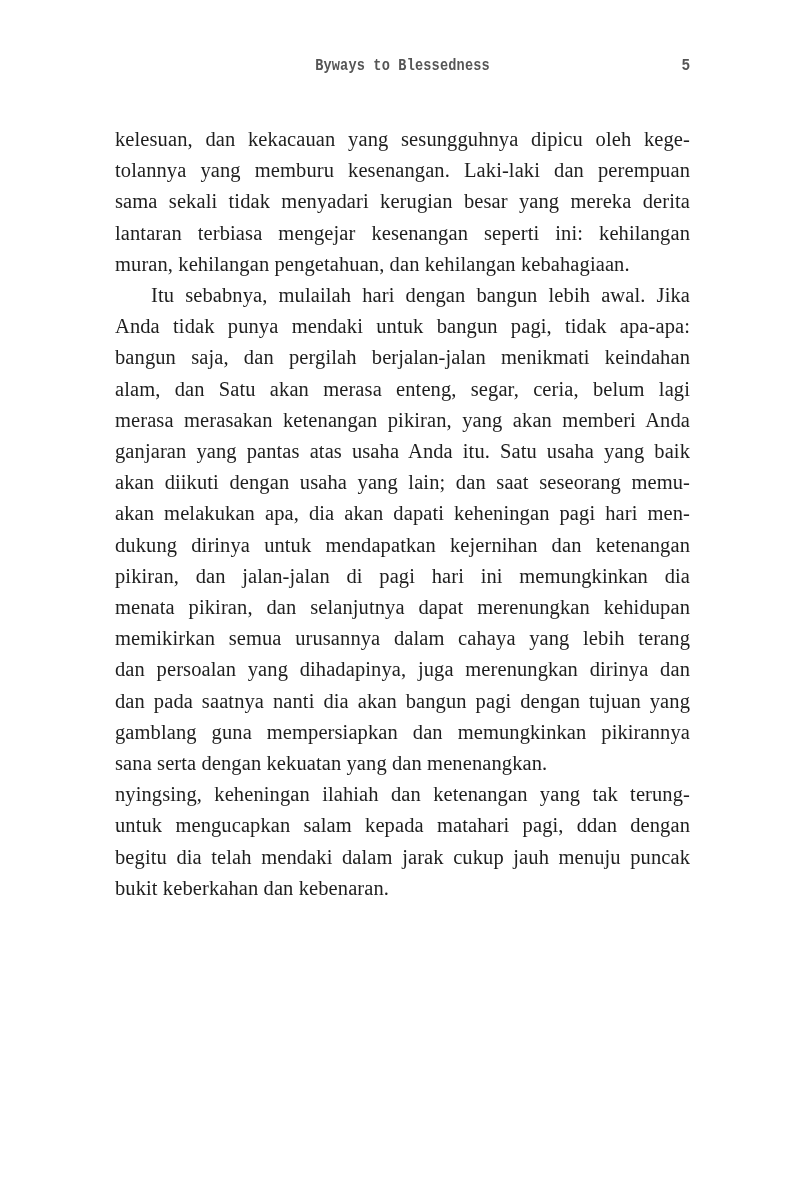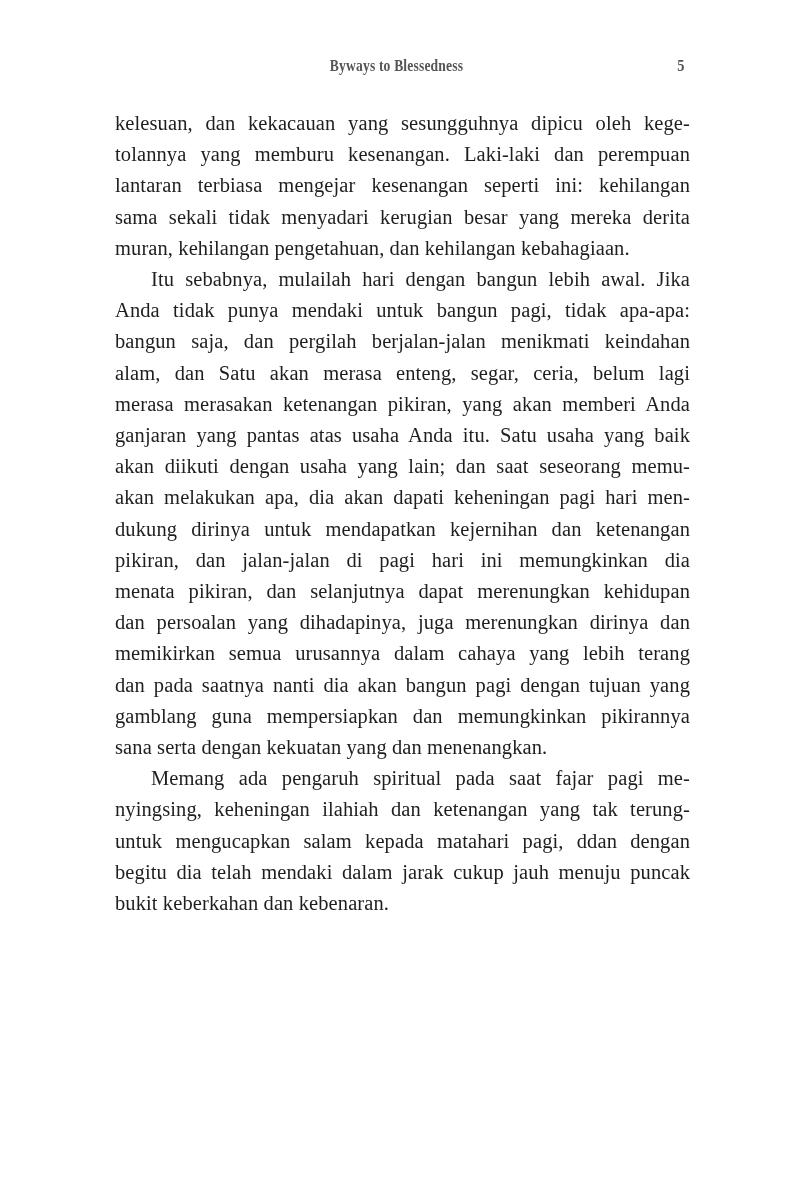--- a/index.html
+++ b/index.html
@@ -11,25 +11,25 @@
     position: relative;
     width: 797px;
     height: 1181px;
     background: var(--page-bg, #ffffff);
     overflow: hidden;
     font-family: "Liberation Serif", serif;
   }
   .running-head {
     position: absolute;
     top: 56px;
-    left: 109px;
+    left: 115px;
     width: 575px;
     height: 22px;
     color: var(--header-color, #555555);
-    font-family: Liberation Serif, serif;
+    font-family: Liberation Mono, monospace;
   }
   .running-title {
     position: absolute;
     left: 0;
     right: 0;
     top: 0;
     text-align: center;
     font-size: 17px;
     font-weight: bold;
     letter-spacing: 0.2px;
@@ -39,21 +39,21 @@
     position: absolute;
     right: 0;
     top: 0;
     font-size: 17px;
     font-weight: bold;
     transform: scaleX(0.85);
     transform-origin: right center;
   }
   .body-text {
     position: absolute;
-    top: 108px;
+    top: 124px;
     left: 115px;
     width: 575px;
     color: var(--text-color, #1e1e1e);
     font-size: 20.5px;
     line-height: 31.2px;
     letter-spacing: 0.1px;
   }
   .paragraph {
     margin: 0;
   }
@@ -74,43 +74,42 @@
 
 <div class="page" style="--page-bg: #ffffff; --text-color: #1e1e1e; --header-color: #555555;">
   <div class="running-head">
     <div class="running-title">Byways to Blessedness</div>
     <div class="page-number">5</div>
   </div>
   <div class="body-text">
       <div class="paragraph">
         <div class="line">kelesuan, dan kekacauan yang sesungguhnya dipicu oleh kege-</div>
         <div class="line">tolannya yang memburu kesenangan. Laki-laki dan perempuan</div>
+        <div class="line">sama sekali tidak menyadari kerugian besar yang mereka derita</div>
         <div class="line">lantaran terbiasa mengejar kesenangan seperti ini: kehilangan</div>
-        <div class="line">sama sekali tidak menyadari kerugian besar yang mereka derita</div>
         <div class="line last">muran, kehilangan pengetahuan, dan kehilangan kebahagiaan.</div>
       </div>
       <div class="paragraph">
         <div class="line indent">Itu sebabnya, mulailah hari dengan bangun lebih awal. Jika</div>
         <div class="line">Anda tidak punya mendaki untuk bangun pagi, tidak apa-apa:</div>
         <div class="line">bangun saja, dan pergilah berjalan-jalan menikmati keindahan</div>
         <div class="line">alam, dan Satu akan merasa enteng, segar, ceria, belum lagi</div>
         <div class="line">merasa merasakan ketenangan pikiran, yang akan memberi Anda</div>
         <div class="line">ganjaran yang pantas atas usaha Anda itu. Satu usaha yang baik</div>
         <div class="line">akan diikuti dengan usaha yang lain; dan saat seseorang memu-</div>
         <div class="line">akan melakukan apa, dia akan dapati keheningan pagi hari men-</div>
         <div class="line">dukung dirinya untuk mendapatkan kejernihan dan ketenangan</div>
         <div class="line">pikiran, dan jalan-jalan di pagi hari ini memungkinkan dia</div>
         <div class="line">menata pikiran, dan selanjutnya dapat merenungkan kehidupan</div>
+        <div class="line">memikirkan semua urusannya dalam cahaya yang lebih terang</div>
         <div class="line">dan persoalan yang dihadapinya, juga merenungkan dirinya dan</div>
-        <div class="line">memikirkan semua urusannya dalam cahaya yang lebih terang</div>
         <div class="line">dan pada saatnya nanti dia akan bangun pagi dengan tujuan yang</div>
         <div class="line">gamblang guna mempersiapkan dan memungkinkan pikirannya</div>
         <div class="line last">sana serta dengan kekuatan yang dan menenangkan.</div>
       </div>
       <div class="paragraph">
-        <div class="line indent">Memang ada pengaruh spiritual pada saat fajar pagi me-</div>
         <div class="line">nyingsing, keheningan ilahiah dan ketenangan yang tak terung-</div>
         <div class="line">untuk mengucapkan salam kepada matahari pagi, ddan dengan</div>
         <div class="line">begitu dia telah mendaki dalam jarak cukup jauh menuju puncak</div>
         <div class="line last">bukit keberkahan dan kebenaran.</div>
       </div>
     </div>
 </div>
 
 </body></html>

